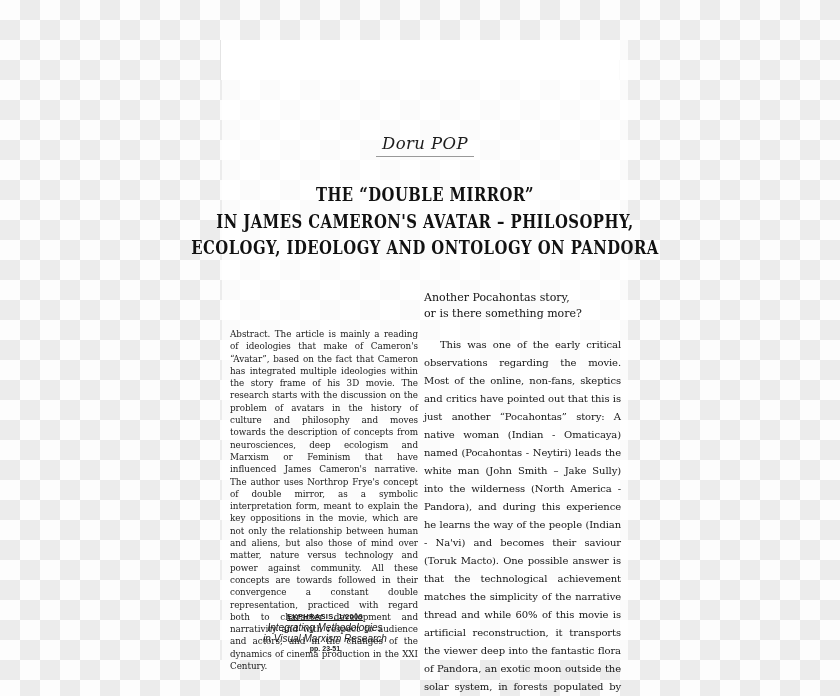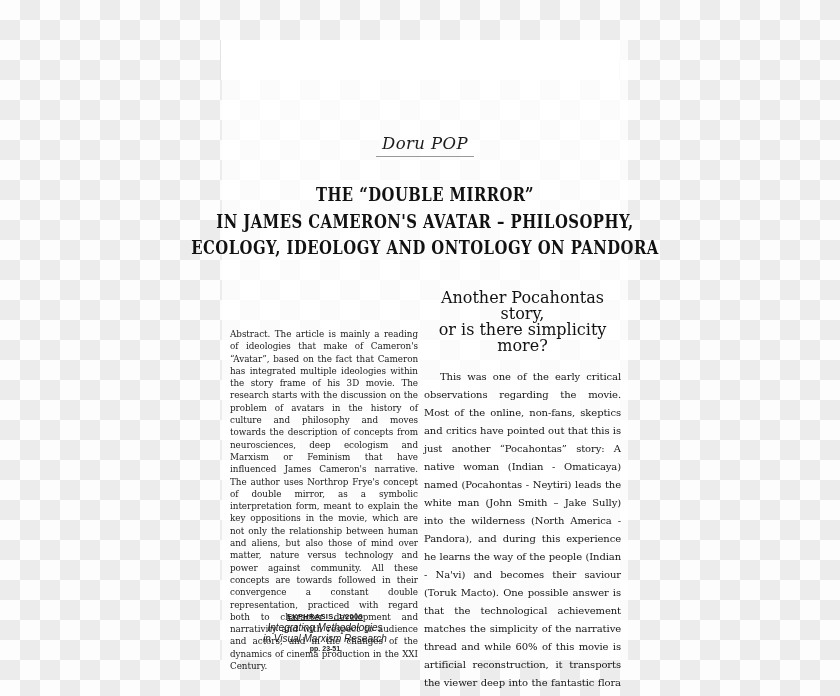--- a/index.html
+++ b/index.html
@@ -66,22 +66,21 @@
     text-justify: inter-word;
     letter-spacing: -0.05px;
     color: #1a1a1a;
     margin-top: 36px;
   }
   .col-right {
     position: absolute;
     left: 424px; top: 290px; width: 197px;
   }
   .rc-heading {
-    text-align: center;
-    font-size: 16px;
+    font-size: 11px;
     line-height: 16px;
     color: #111;
   }
   .rc-para {
     margin-top: 14px;
     font-size: 10px;
     line-height: 18px;
     text-align: justify;
     text-justify: inter-word;
     letter-spacing: -0.1px;
@@ -130,21 +129,21 @@
     <div class="title-line">THE “DOUBLE MIRROR”</div>
     <div class="title-line">IN JAMES CAMERON'S AVATAR – PHILOSOPHY,</div>
     <div class="title-line">ECOLOGY, IDEOLOGY AND ONTOLOGY ON PANDORA</div>
   </div>
 
   <div class="col-left">Abstract. The article is mainly a reading of ideologies that make of Cameron's “Avatar”, based on the fact that Cameron has integrated multiple ideologies within the story frame of his 3D movie. The research starts with the discussion on the problem of avatars in the history of culture and philosophy and moves towards the description of concepts from neurosciences, deep ecologism and Marxism or Feminism that have influenced James Cameron's narrative. The author uses Northrop Frye's concept of double mirror, as a symbolic interpretation form, meant to explain the key oppositions in the movie, which are not only the relationship between human and aliens, but also those of mind over matter, nature versus technology and power against community. All these concepts are towards followed in their convergence a constant double representation, practiced with regard both to character development and narrativity and with respect to audience and actors, and in the changes of the dynamics of cinema production in the XXI Century.</div>
 
   <div class="col-right">
     <div class="rc-heading">
       <div>Another Pocahontas story,</div>
-      <div>or is there simplicity more?</div>
+      <div>or is there something more?</div>
     </div>
     <div class="rc-para">This was one of the early critical observations regarding the movie. Most of the online, non-fans, skeptics and critics have pointed out that this is just another “Pocahontas” story: A native woman (Indian - Omaticaya) named (Pocahontas - Neytiri) leads the white man (John Smith – Jake Sully) into the wilderness (North America - Pandora), and during this experience he learns the way of the people (Indian - Na'vi) and becomes their saviour (Toruk Macto). One possible answer is that the technological achievement matches the simplicity of the narrative thread and while 60% of this movie is artificial reconstruction, it transports the viewer deep into the fantastic flora of Pandora, an exotic moon outside the solar system, in forests populated by fabulous animals, with creatures belonging to another world and another way of life. And still,</div>
   </div>
 
   <div class="footer">
     <div class="footer-journal">EKPHRASIS, 1/2009</div>
     <div class="footer-sub">Integrating Methodologies</div>
     <div class="footer-sub">in Visual Marxism Research</div>
     <div class="footer-pages">pp. 23-51</div>
   </div>

